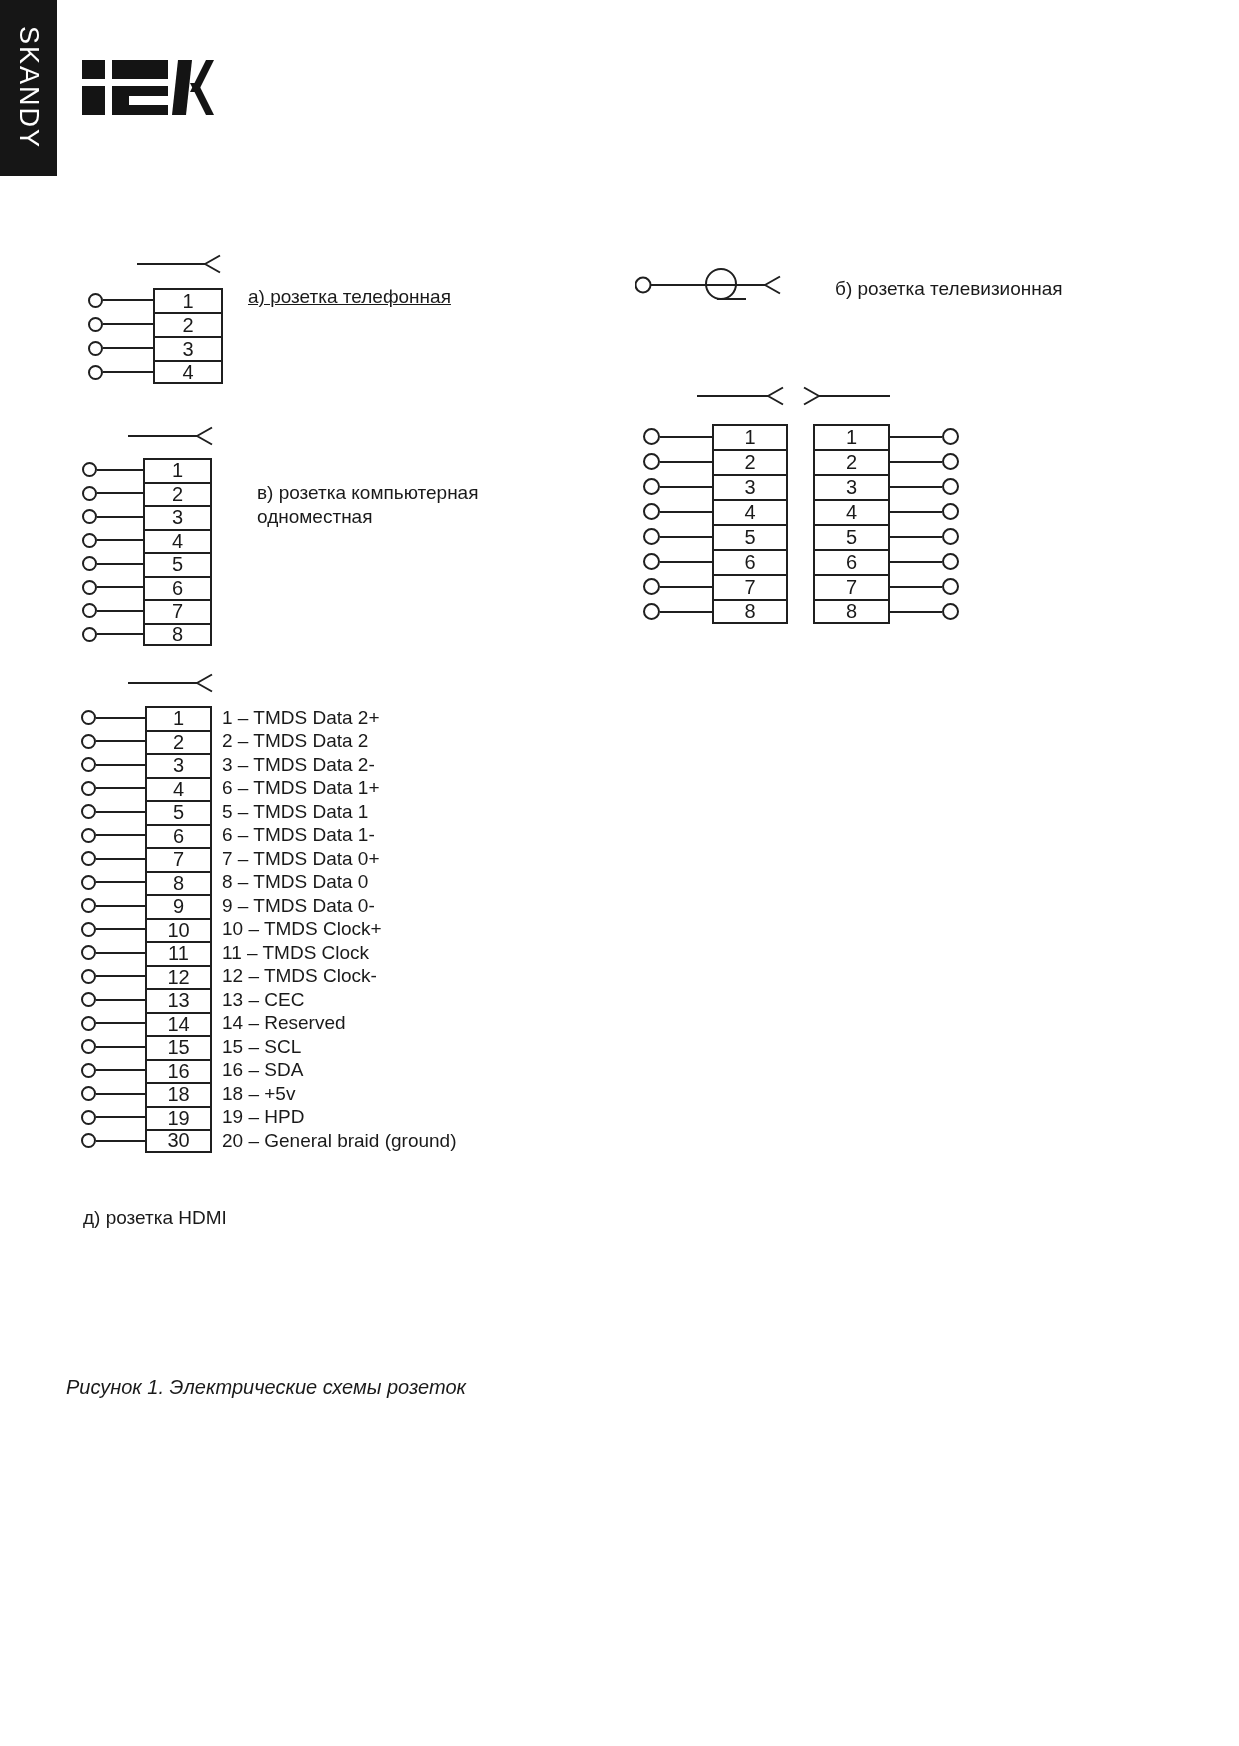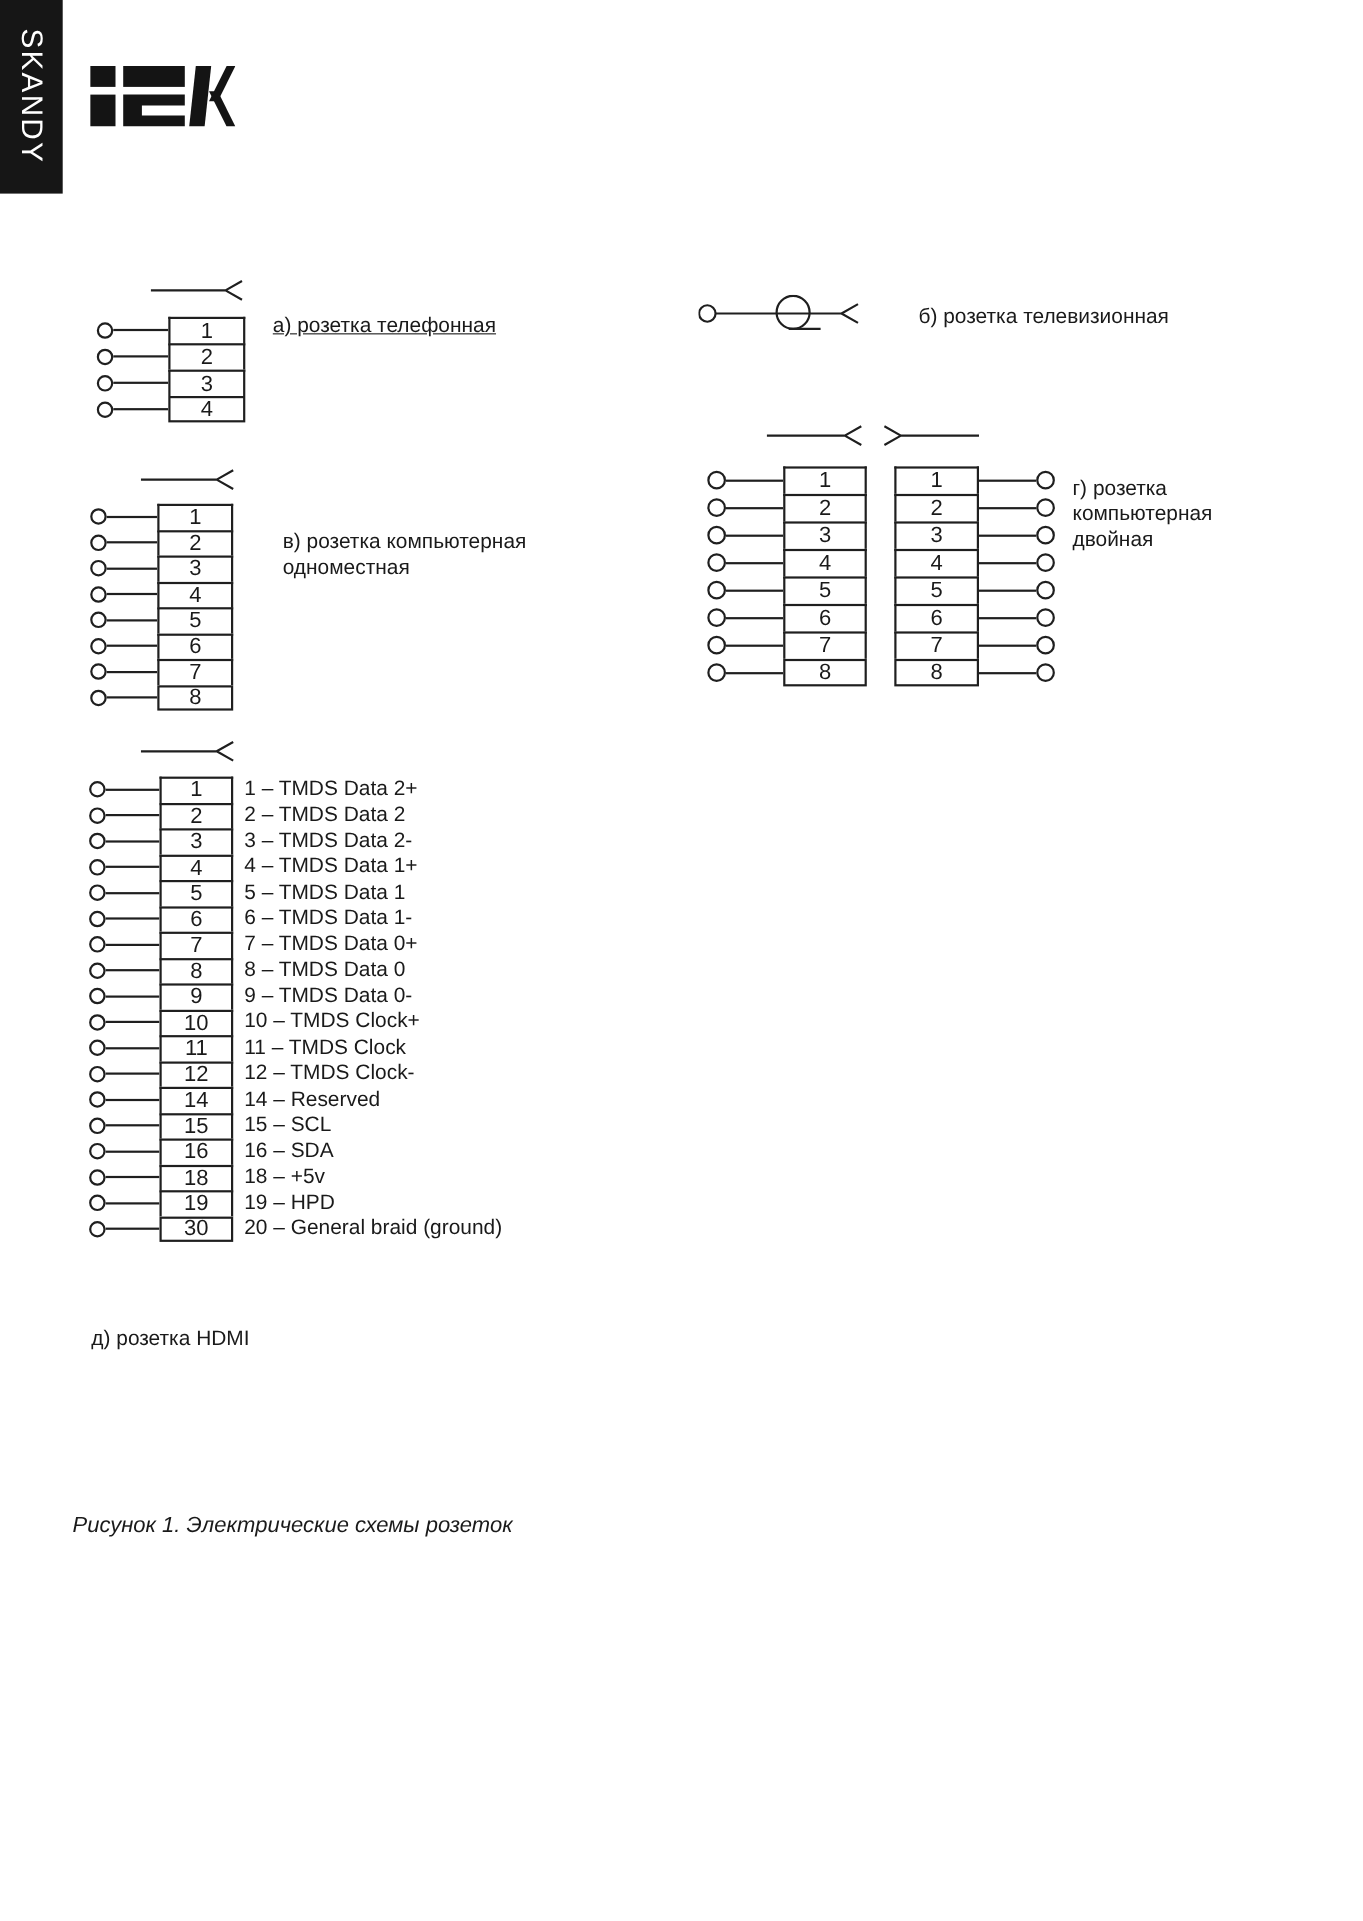--- a/index.html
+++ b/index.html
@@ -230,25 +230,20 @@
         <span class="pin-box">7</span>
         <span class="pin-wire"></span>
         <span class="pin-terminal"></span>
       </div>
       <div class="pin-row lastrow">
         <span class="pin-box">8</span>
         <span class="pin-wire"></span>
         <span class="pin-terminal"></span>
       </div>
     </div>
-  <div class="dlabel lh23" style="left:975px; top:433px;">
-    <div>г) розетка</div>
-    <div>компьютерная</div>
-    <div>двойная</div>
-  </div>
 
   <svg class="arrow" style="left:128px; top:672px;" width="85" height="22">
     <path d="M0,11 H69 M69,11 L84,2.5 M69,11 L84,19.5"></path>
   </svg>
   <div class="stack" style="left:81px; top:706px; --row:23.5px; --circ:15px; --wire:49px; --boxw:67px;">
       <div class="pin-row">
         <span class="pin-terminal"></span>
         <span class="pin-wire"></span>
         <span class="pin-box">1</span>
         <span class="pin-legend">1 – TMDS Data 2+</span>
@@ -262,21 +257,21 @@
       <div class="pin-row">
         <span class="pin-terminal"></span>
         <span class="pin-wire"></span>
         <span class="pin-box">3</span>
         <span class="pin-legend">3 – TMDS Data 2-</span>
       </div>
       <div class="pin-row">
         <span class="pin-terminal"></span>
         <span class="pin-wire"></span>
         <span class="pin-box">4</span>
-        <span class="pin-legend">4 – TMDS Data 1+</span>
+        <span class="pin-legend">6 – TMDS Data 1+</span>
       </div>
       <div class="pin-row">
         <span class="pin-terminal"></span>
         <span class="pin-wire"></span>
         <span class="pin-box">5</span>
         <span class="pin-legend">5 – TMDS Data 1</span>
       </div>
       <div class="pin-row">
         <span class="pin-terminal"></span>
         <span class="pin-wire"></span>
@@ -315,20 +310,26 @@
       </div>
       <div class="pin-row">
         <span class="pin-terminal"></span>
         <span class="pin-wire"></span>
         <span class="pin-box">12</span>
         <span class="pin-legend">12 – TMDS Clock-</span>
       </div>
       <div class="pin-row">
         <span class="pin-terminal"></span>
         <span class="pin-wire"></span>
+        <span class="pin-box">13</span>
+        <span class="pin-legend">13 – CEC</span>
+      </div>
+      <div class="pin-row">
+        <span class="pin-terminal"></span>
+        <span class="pin-wire"></span>
         <span class="pin-box">14</span>
         <span class="pin-legend">14 – Reserved</span>
       </div>
       <div class="pin-row">
         <span class="pin-terminal"></span>
         <span class="pin-wire"></span>
         <span class="pin-box">15</span>
         <span class="pin-legend">15 – SCL</span>
       </div>
       <div class="pin-row">

